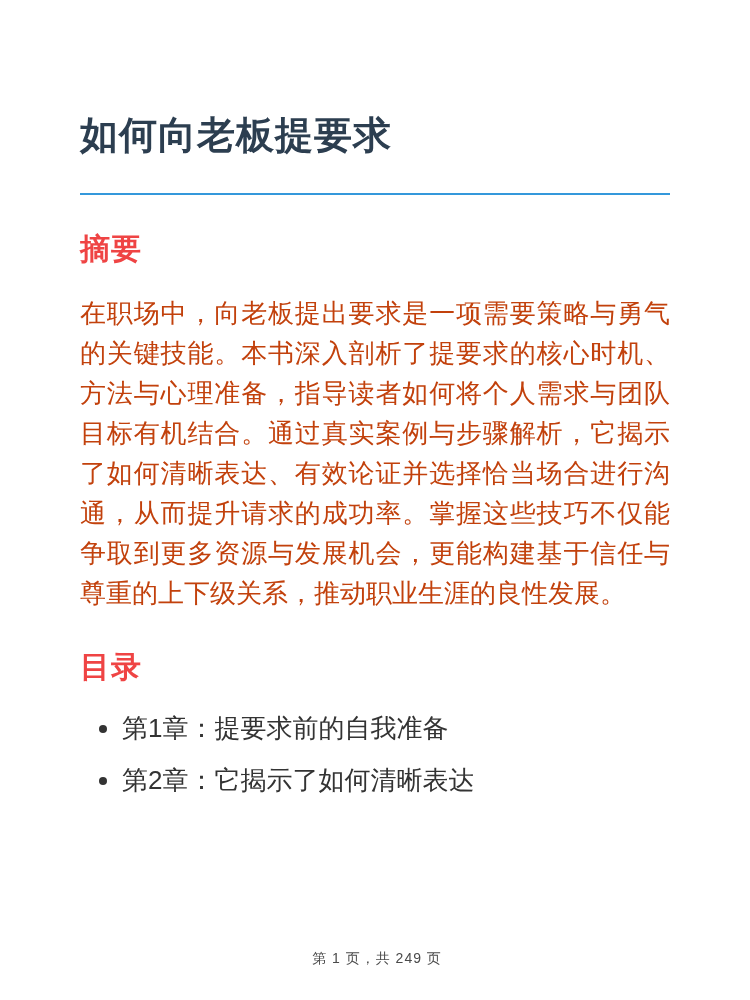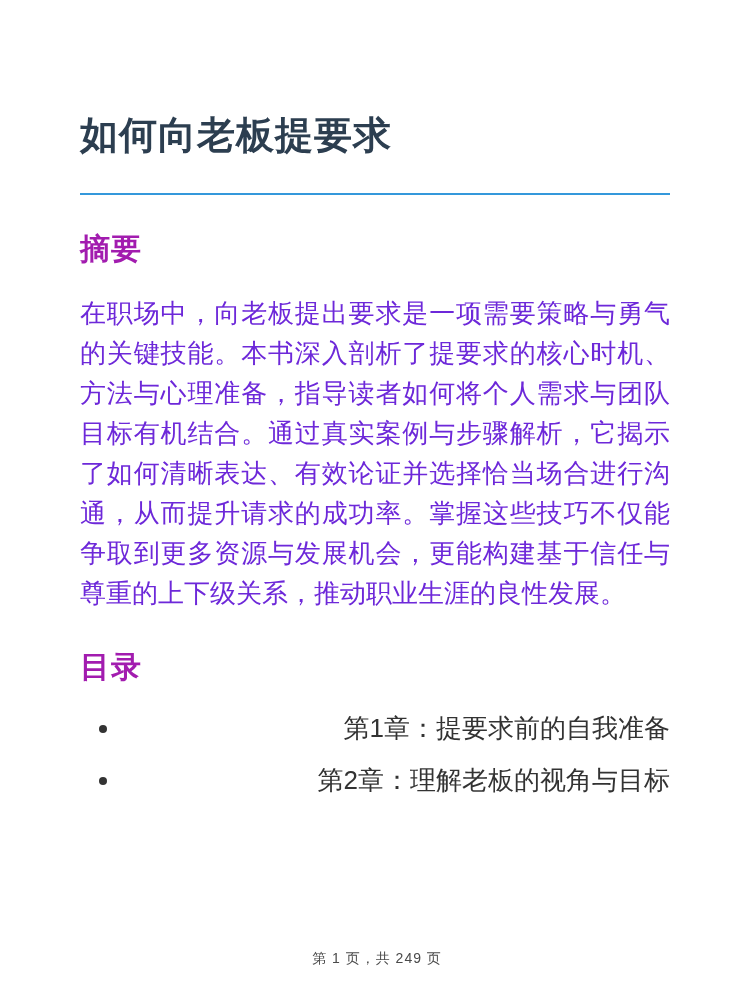--- a/index.html
+++ b/index.html
@@ -26,43 +26,42 @@
     color: #2c3e50;
     padding-bottom: 33px;
     border-bottom: 2px solid #3498db;
     letter-spacing: 1px;
   }
   h2.sec-heading {
     margin: 36px 0 0 0;
     font-size: 30px;
     line-height: 1.2;
     font-weight: 700;
-    color: #a21caf;
+    color: #ef4444;
     letter-spacing: 1px;
   }
   h2.sec-heading.toc-heading {
   }
   p.abstract-body {
     margin: 26px 0 0 0;
     font-size: 26px;
     line-height: 40px;
     text-align: justify;
-    color: #6d28d9;
+    color: #c2410c;
   }
   ul.toc {
     margin: 26px 0 0 0;
     padding-left: 42px;
     font-size: 26px;
     line-height: 34px;
     color: #333333;
     list-style-type: disc;
   }
   ul.toc > li {
     margin: 0 0 18px 0;
-    text-align: right;
   }
   ul.toc ul {
     margin: 20px 0 20px 0;
     padding-left: 52px;
     list-style-type: circle;
   }
   ul.toc ul > li {
     margin: 0 0 12px 0;
   }
   .page-footer {
@@ -87,19 +86,19 @@
 
   <p class="abstract-body">在职场中，向老板提出要求是一项需要策略与勇气的关键技能。本书深入剖析了提要求的核心时机、方法与心理准备，指导读者如何将个人需求与团队目标有机结合。通过真实案例与步骤解析，它揭示了如何清晰表达、有效论证并选择恰当场合进行沟通，从而提升请求的成功率。掌握这些技巧不仅能争取到更多资源与发展机会，更能构建基于信任与尊重的上下级关系，推动职业生涯的良性发展。</p>
 
   <h2 class="sec-heading toc-heading">目录</h2>
 
   <ul class="toc">
     <li>
       <span>第1章：提要求前的自我准备</span>
     </li>
     <li>
-      <span>第2章：理解老板的视角与目标</span>
+      <span>第2章：它揭示了如何清晰表达</span>
     </li>
   </ul>
 
   <div class="page-footer">第 1 页，共 249 页</div>
 
 </div>
 
 </body></html>

